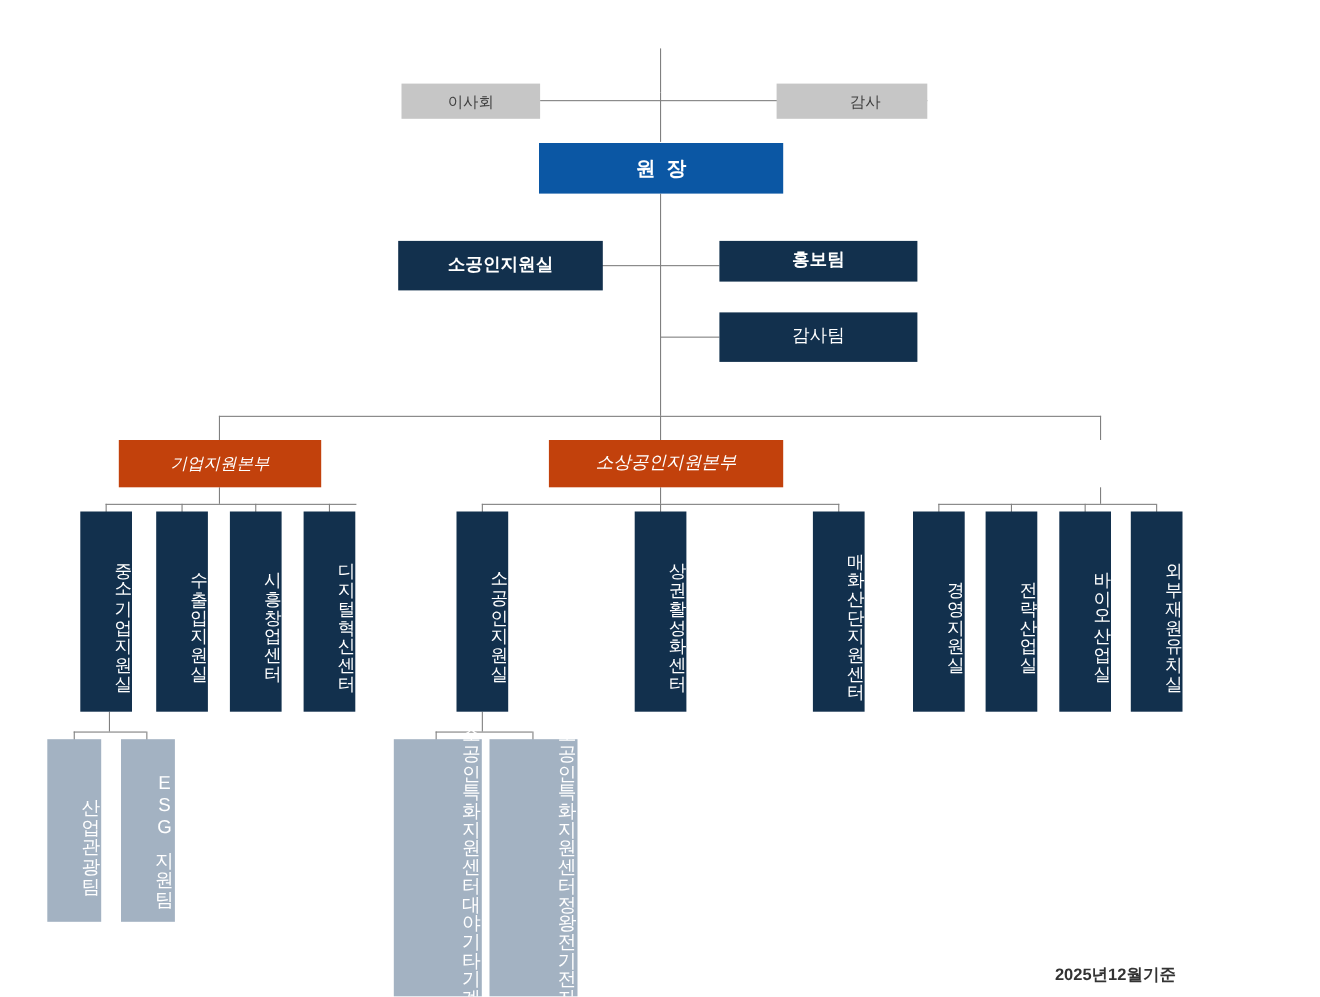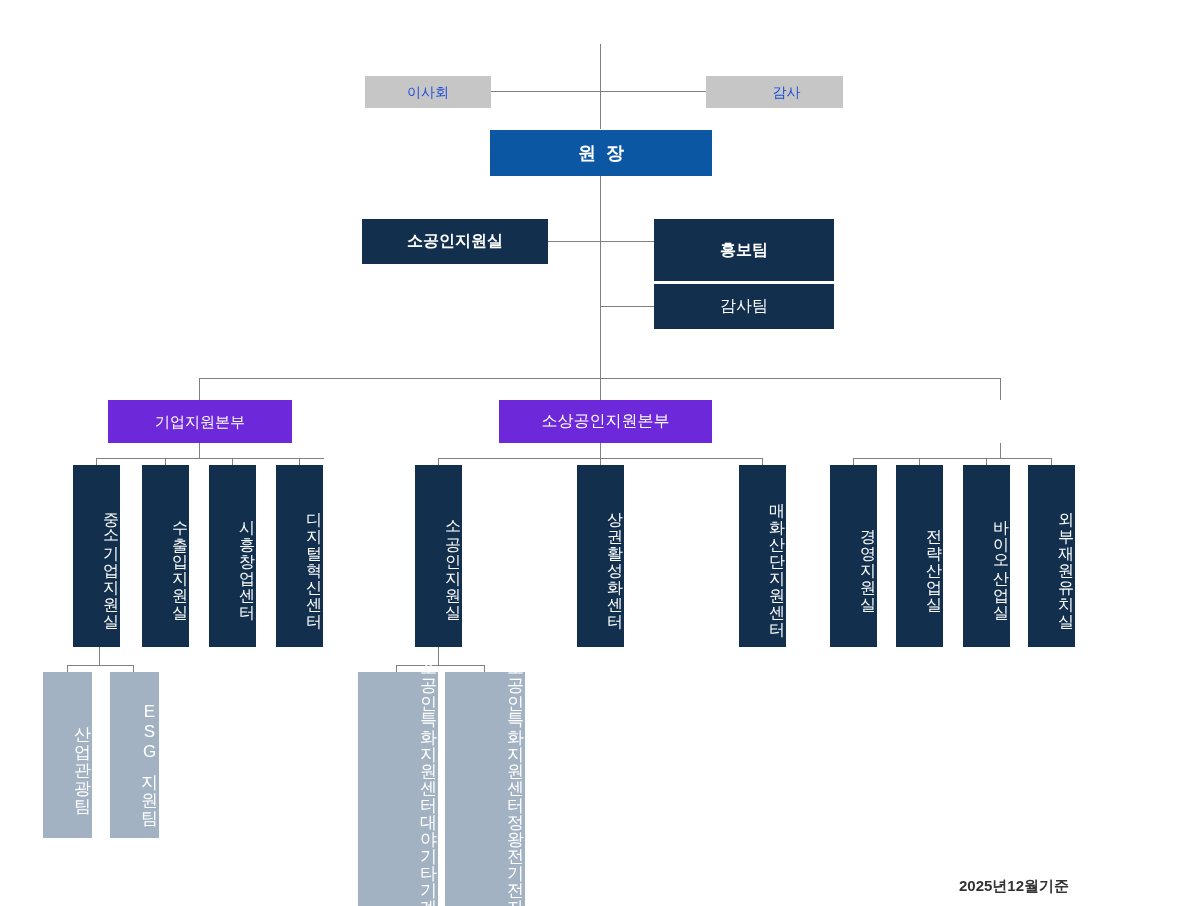--- a/index.html
+++ b/index.html
@@ -25,24 +25,24 @@
   }
   .line {
     position: absolute;
     background: #808080;
   }
   .vline { width: 1px; }
   .hline { height: 1px; }
 
   
   .c-lightblue { background: #7EBCFA; color: #1f1f1f; }
-  .c-gray      { background: #C6C6C6; color: #1d4ed8; }
+  .c-gray      { background: #C6C6C6; color: #404040; }
   .c-blue      { background: #0B57A4; color: #ffffff; }
   .c-navy      { background: #12304D; color: #ffffff; }
-  .c-darkgray  { background: #6d28d9; color: #ffffff; }
+  .c-darkgray  { background: #c2410c; color: #ffffff; font-style: italic; }
   .c-slate     { background: #A3B2C2; color: #ffffff; }
 
   
   .vert {
     writing-mode: vertical-rl;
     text-orientation: upright;
     letter-spacing: 1px;
     align-items: flex-start;
     justify-content: center;
     padding-top: 8px;
@@ -114,21 +114,21 @@
 
 
   <div class="box c-gray" style="left:365px; top:76px; width:126px; height:32px; font-size:14px;">이사회</div>
 
   <div class="box c-gray" style="left:706px; top:76px; width:137px; height:32px; font-size:14px;padding-left:24px;">감사</div>
 
   <div class="box c-blue" style="left:490px; top:130px; width:222px; height:46px; font-size:18px; font-weight:bold;">원  장</div>
 
   <div class="box c-navy" style="left:362px; top:219px; width:186px; height:45px; font-size:16px; font-weight:bold;">소공인지원실</div>
 
-  <div class="box c-navy" style="left:654px; top:219px; width:180px; height:62px; font-size:16px; font-weight:bold;">홍보팀</div>
+  <div class="box c-navy" style="left:654px; top:219px; width:180px; height:37px; font-size:16px; font-weight:bold;">홍보팀</div>
 
   <div class="box c-navy" style="left:654px; top:284px; width:180px; height:45px; font-size:16px; font-weight:normal;">감사팀</div>
 
   <div class="box c-darkgray" style="left:108px; top:400px; width:184px; height:43px; font-size:15px;">기업지원본부</div>
 
   <div class="box c-darkgray" style="left:499px; top:400px; width:213px; height:43px; font-size:16px;">소상공인지원본부</div>
 
 
   <div class="box c-navy vert" style="left:73px;  top:465px; width:47px; height:182px; font-size:16px;">중소기업지원실</div>
   <div class="box c-navy vert" style="left:142px; top:465px; width:47px; height:182px; font-size:16px;">수출입지원실</div>

